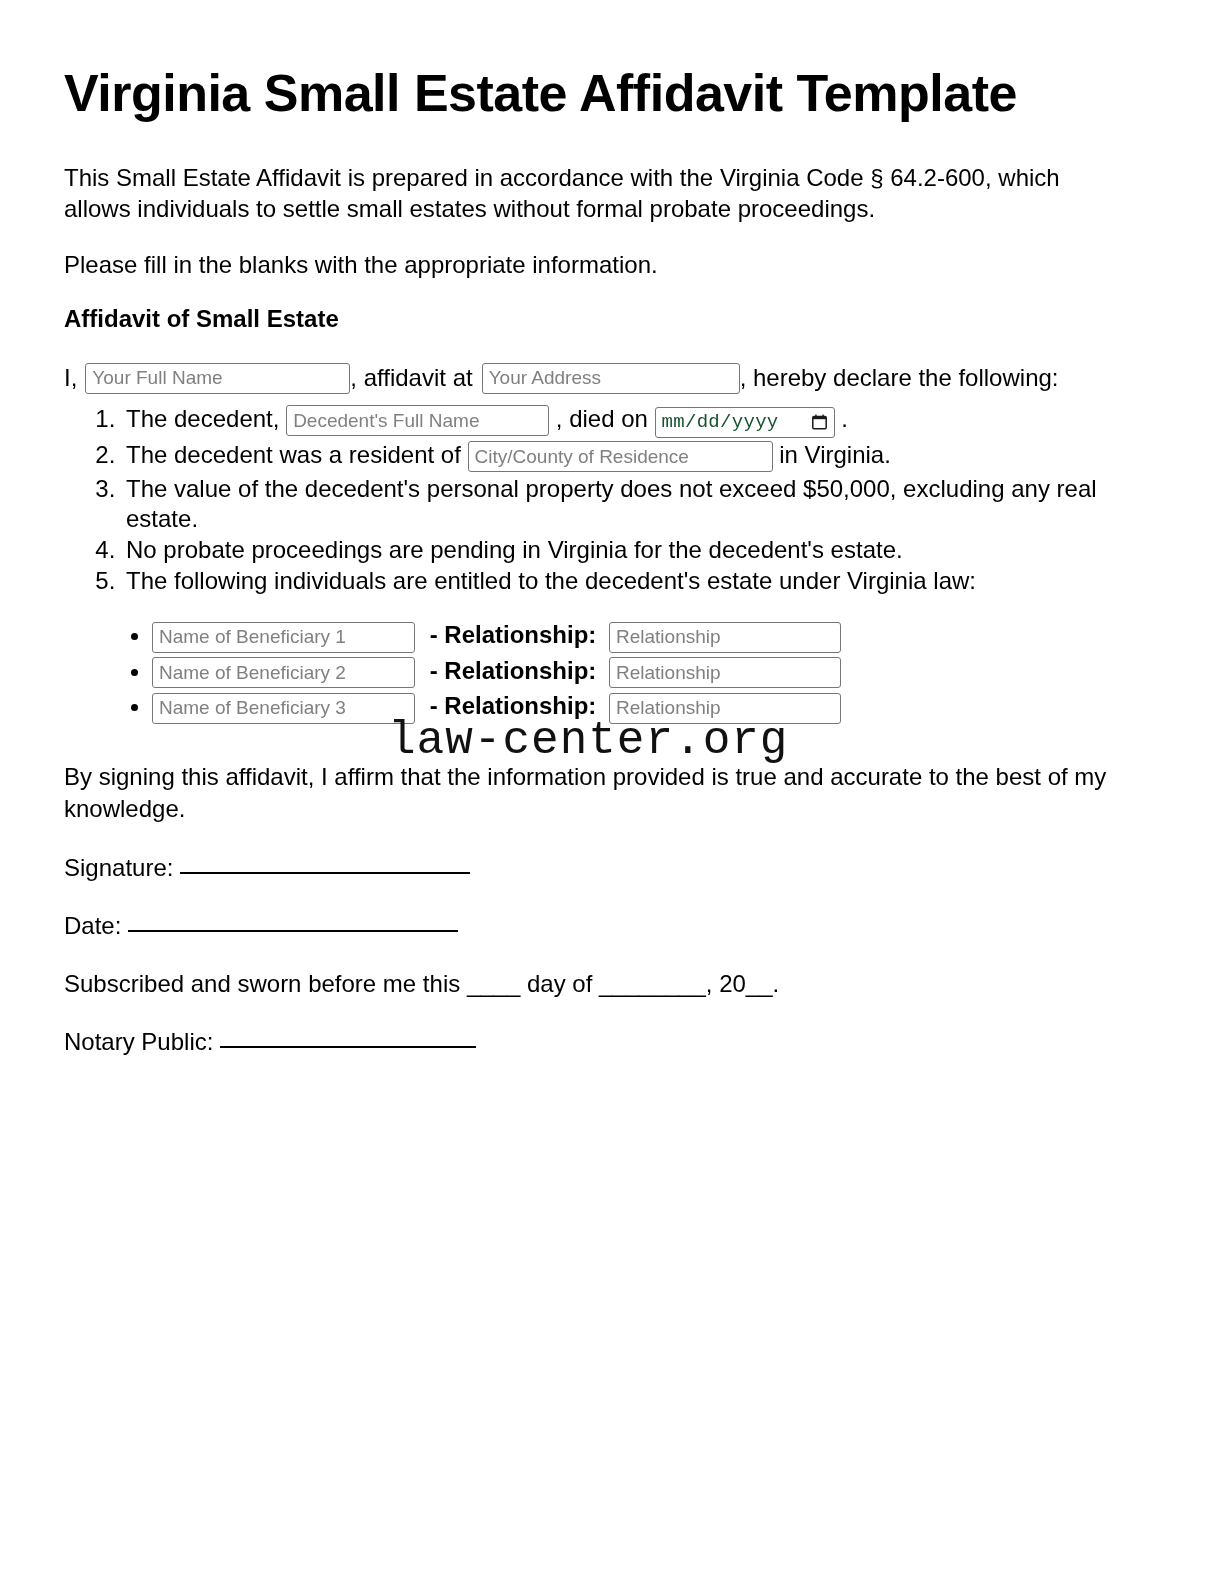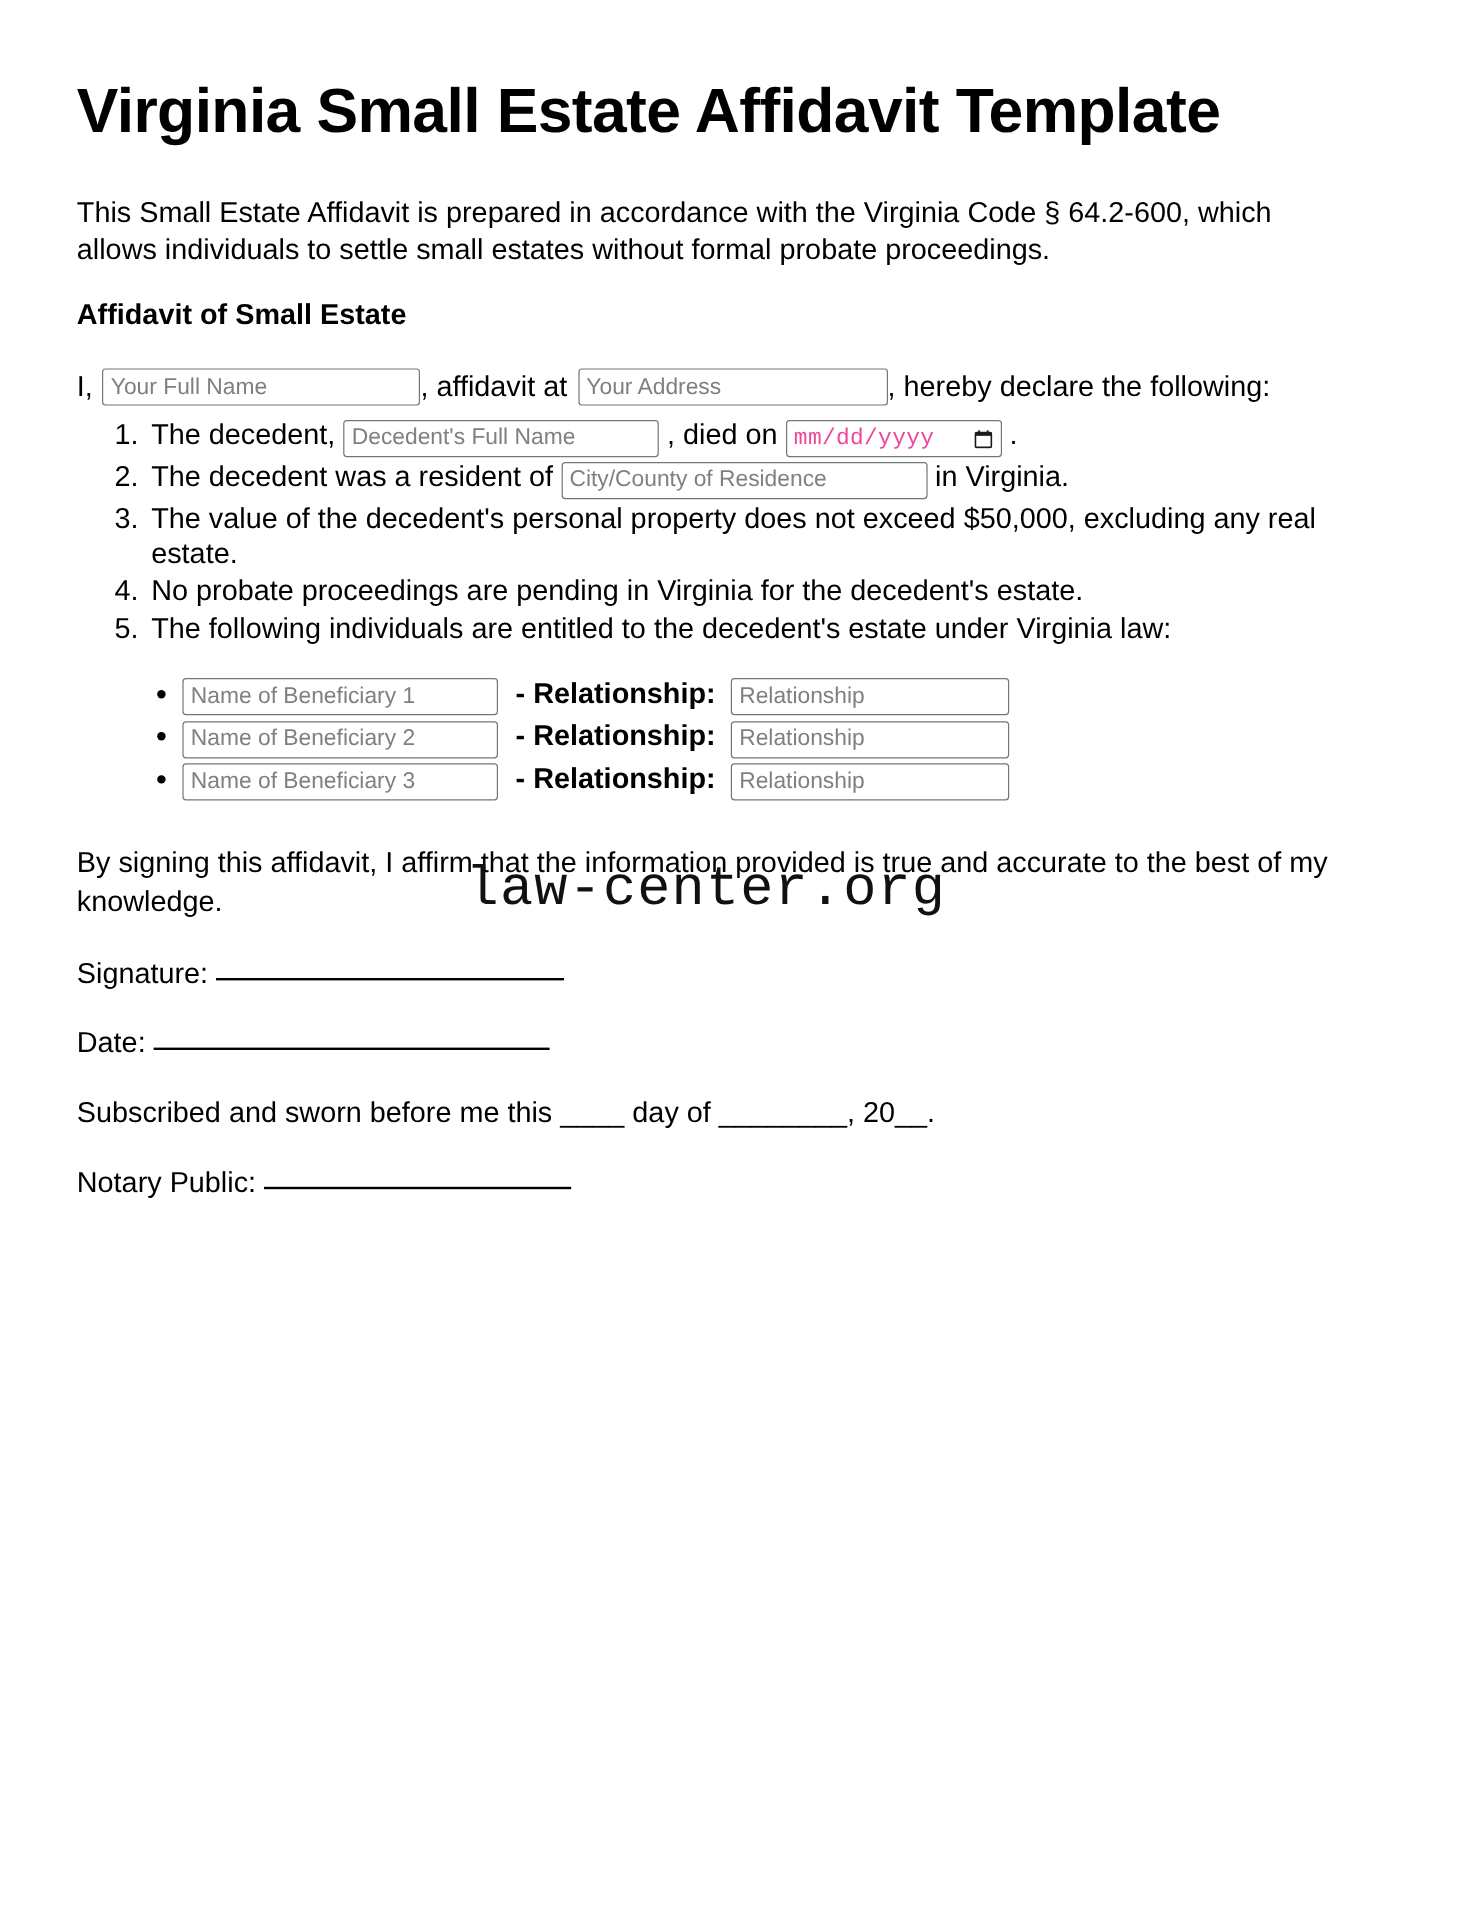--- a/index.html
+++ b/index.html
@@ -83,21 +83,21 @@
     background: #fff;
     height: 31px;
     padding: 0 7px 0 6px;
     box-sizing: border-box;
     width: 180px;
     justify-content: space-between;
   }
   .date-wrap .date-text {
     font-family: "Liberation Mono", monospace;
     font-size: 19px;
-    color: #ec4899;
+    color: #14532d;
     letter-spacing: 0.3px;
   }
   .cal-icon {
     width: 15px;
     height: 16px;
     display: block;
   }
 
   ol.claims {
     font-size: 24px;
@@ -167,20 +167,21 @@
 </style>
 </head>
 <body>
 
 <div class="page">
 
   <h1 class="doc-title">Virginia Small Estate Affidavit Template</h1>
 
   <p class="para">This Small Estate Affidavit is prepared in accordance with the Virginia Code § 64.2-600, which allows individuals to settle small estates without formal probate proceedings.</p>
 
+  <p class="para">Please fill in the blanks with the appropriate information.</p>
 
   <h3 class="section-heading">Affidavit of Small Estate</h3>
 
   <div class="declare-line">
     <span class="txt">I,</span>
     <span style="width:8px"></span>
     <input class="fld name-fld" type="text" placeholder="Your Full Name" style="">
     <span class="txt">, affidavit at</span>
     <span style="width:9px"></span>
     <input class="fld addr-fld" type="text" placeholder="Your Address" style="">

